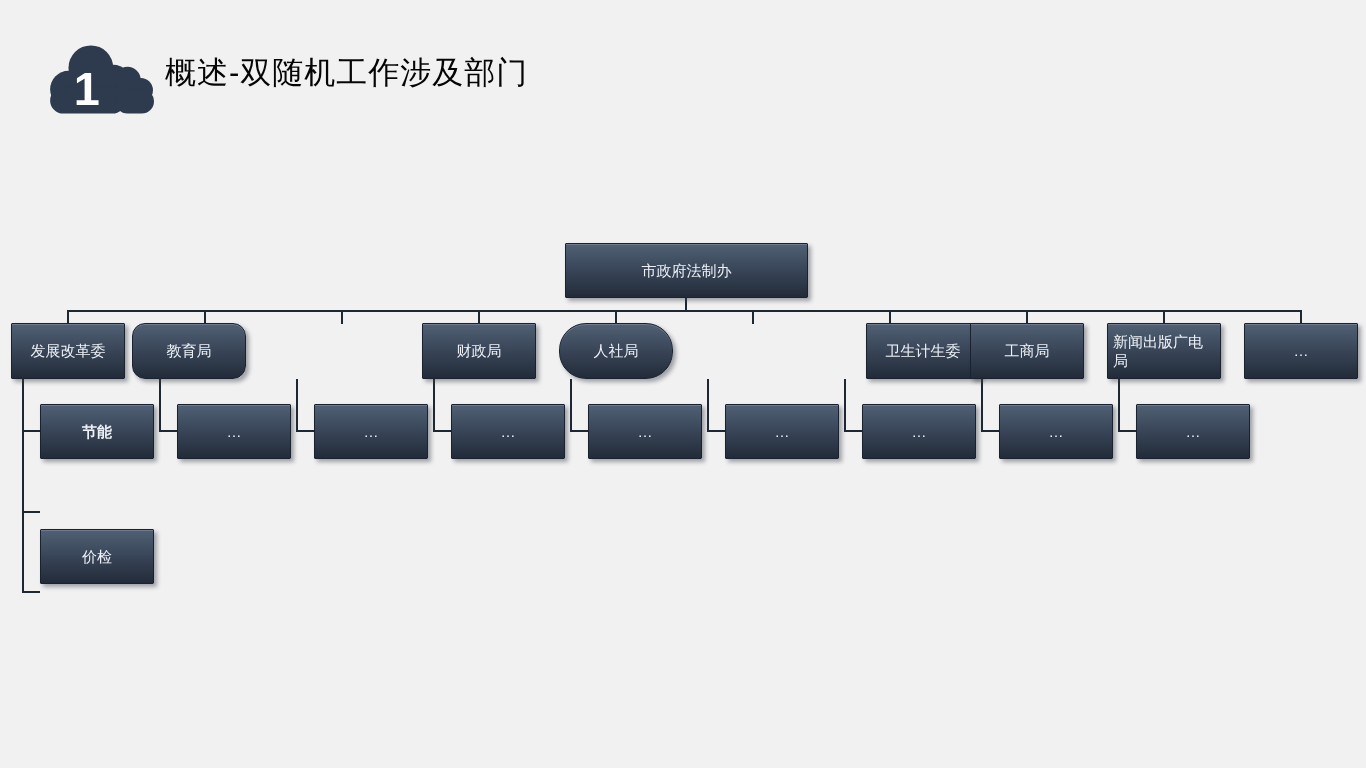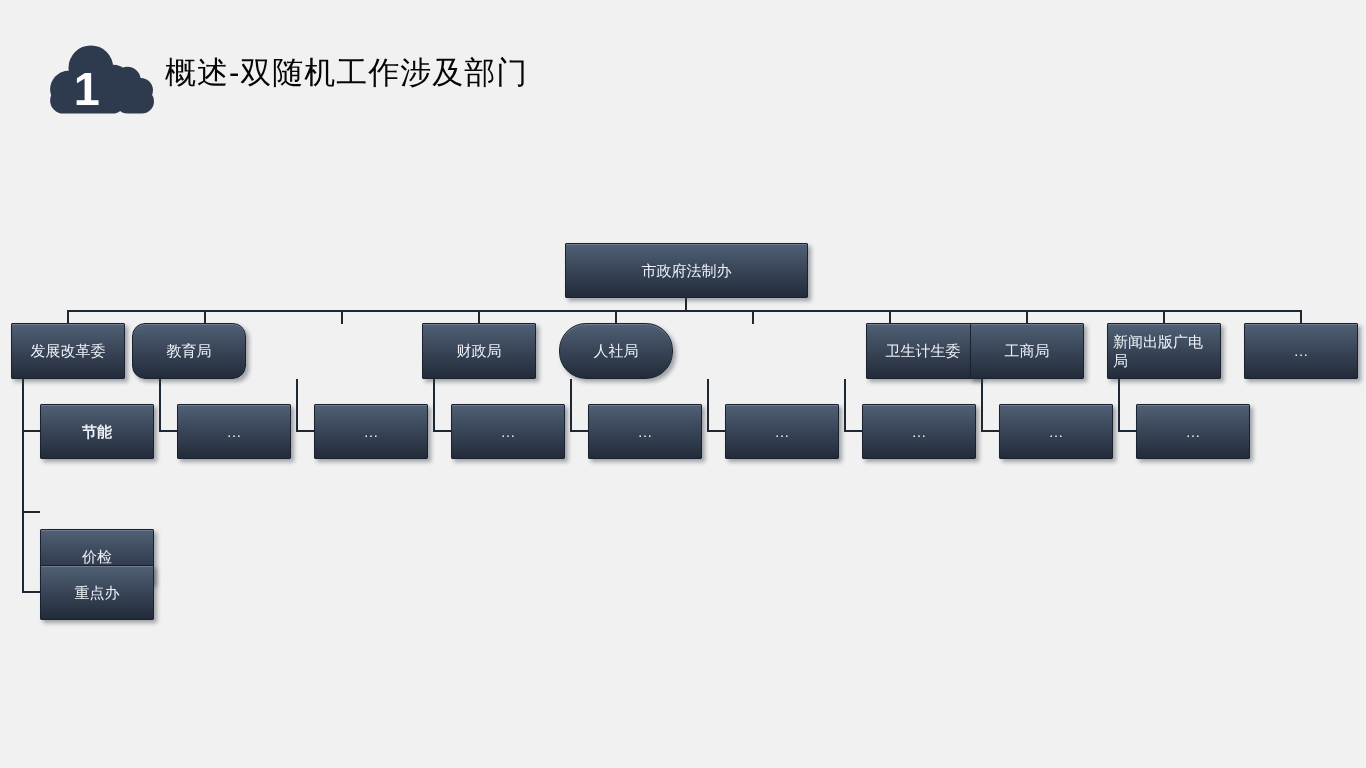--- a/index.html
+++ b/index.html
@@ -100,21 +100,20 @@
   <div class="node dept-node" style="left:132px;border-radius:13px;">教育局</div>
   <div class="node dept-node" style="left:422px;">财政局</div>
   <div class="node dept-node" style="left:559px;border-radius:27px;">人社局</div>
   <div class="node dept-node" style="left:833px;margin-left:33px;">卫生计生委</div>
   <div class="node dept-node" style="left:1107px;">新闻出版广电局</div>
   <div class="node dept-node" style="left:970px;">工商局</div>
   <div class="node dept-node" style="left:1244px;">…</div>
 
   <div class="node sub-node" style="left:40px;font-weight:bold;">节能</div>
   <div class="node sub-node" style="left:40px; top:485px;margin-top:44px;">价检</div>
-  <div class="node sub-node" style="left:40px; top:565px;">重点办</div>
 
   <div class="node sub-node" style="left:177px;">…</div>
   <div class="node sub-node" style="left:314px;">…</div>
   <div class="node sub-node" style="left:451px;">…</div>
   <div class="node sub-node" style="left:588px;">…</div>
   <div class="node sub-node" style="left:725px;">…</div>
   <div class="node sub-node" style="left:862px;">…</div>
   <div class="node sub-node" style="left:999px;">…</div>
   <div class="node sub-node" style="left:1136px;">…</div>
 

